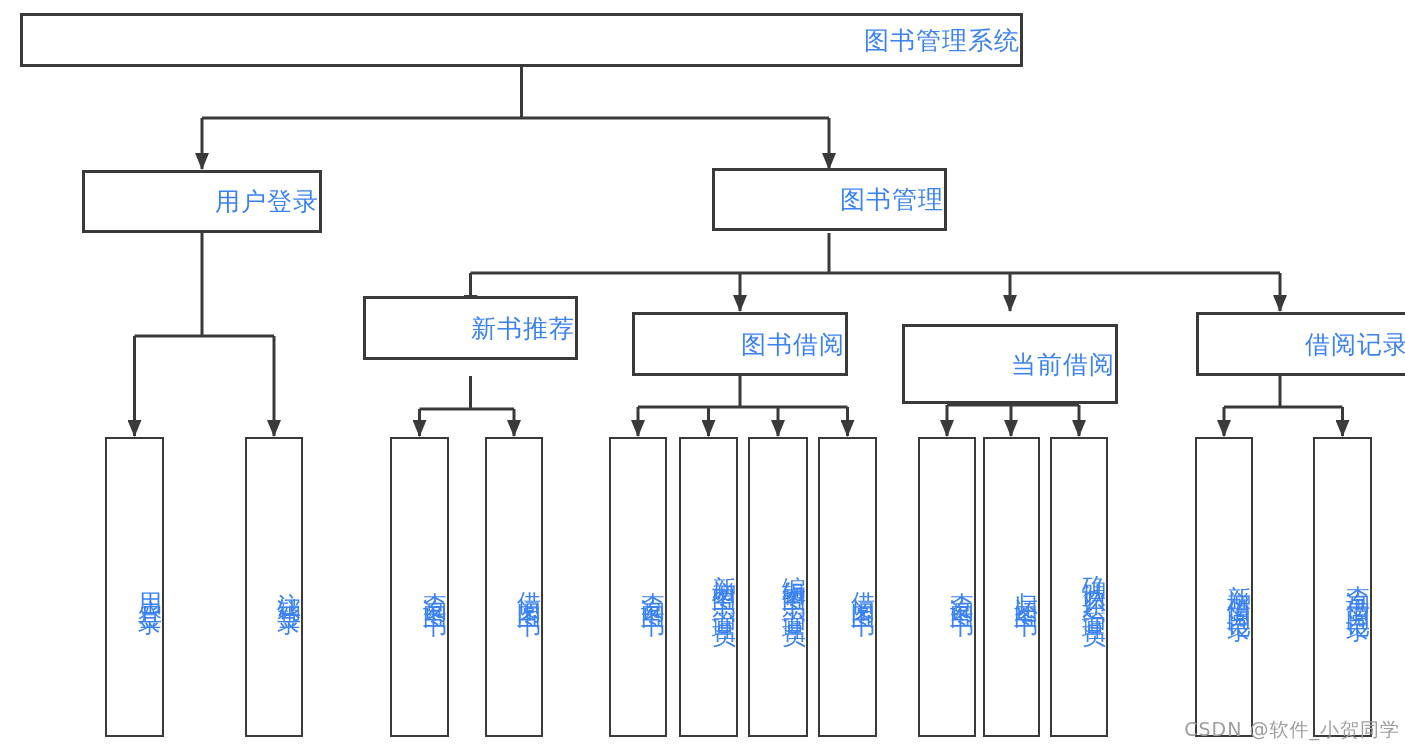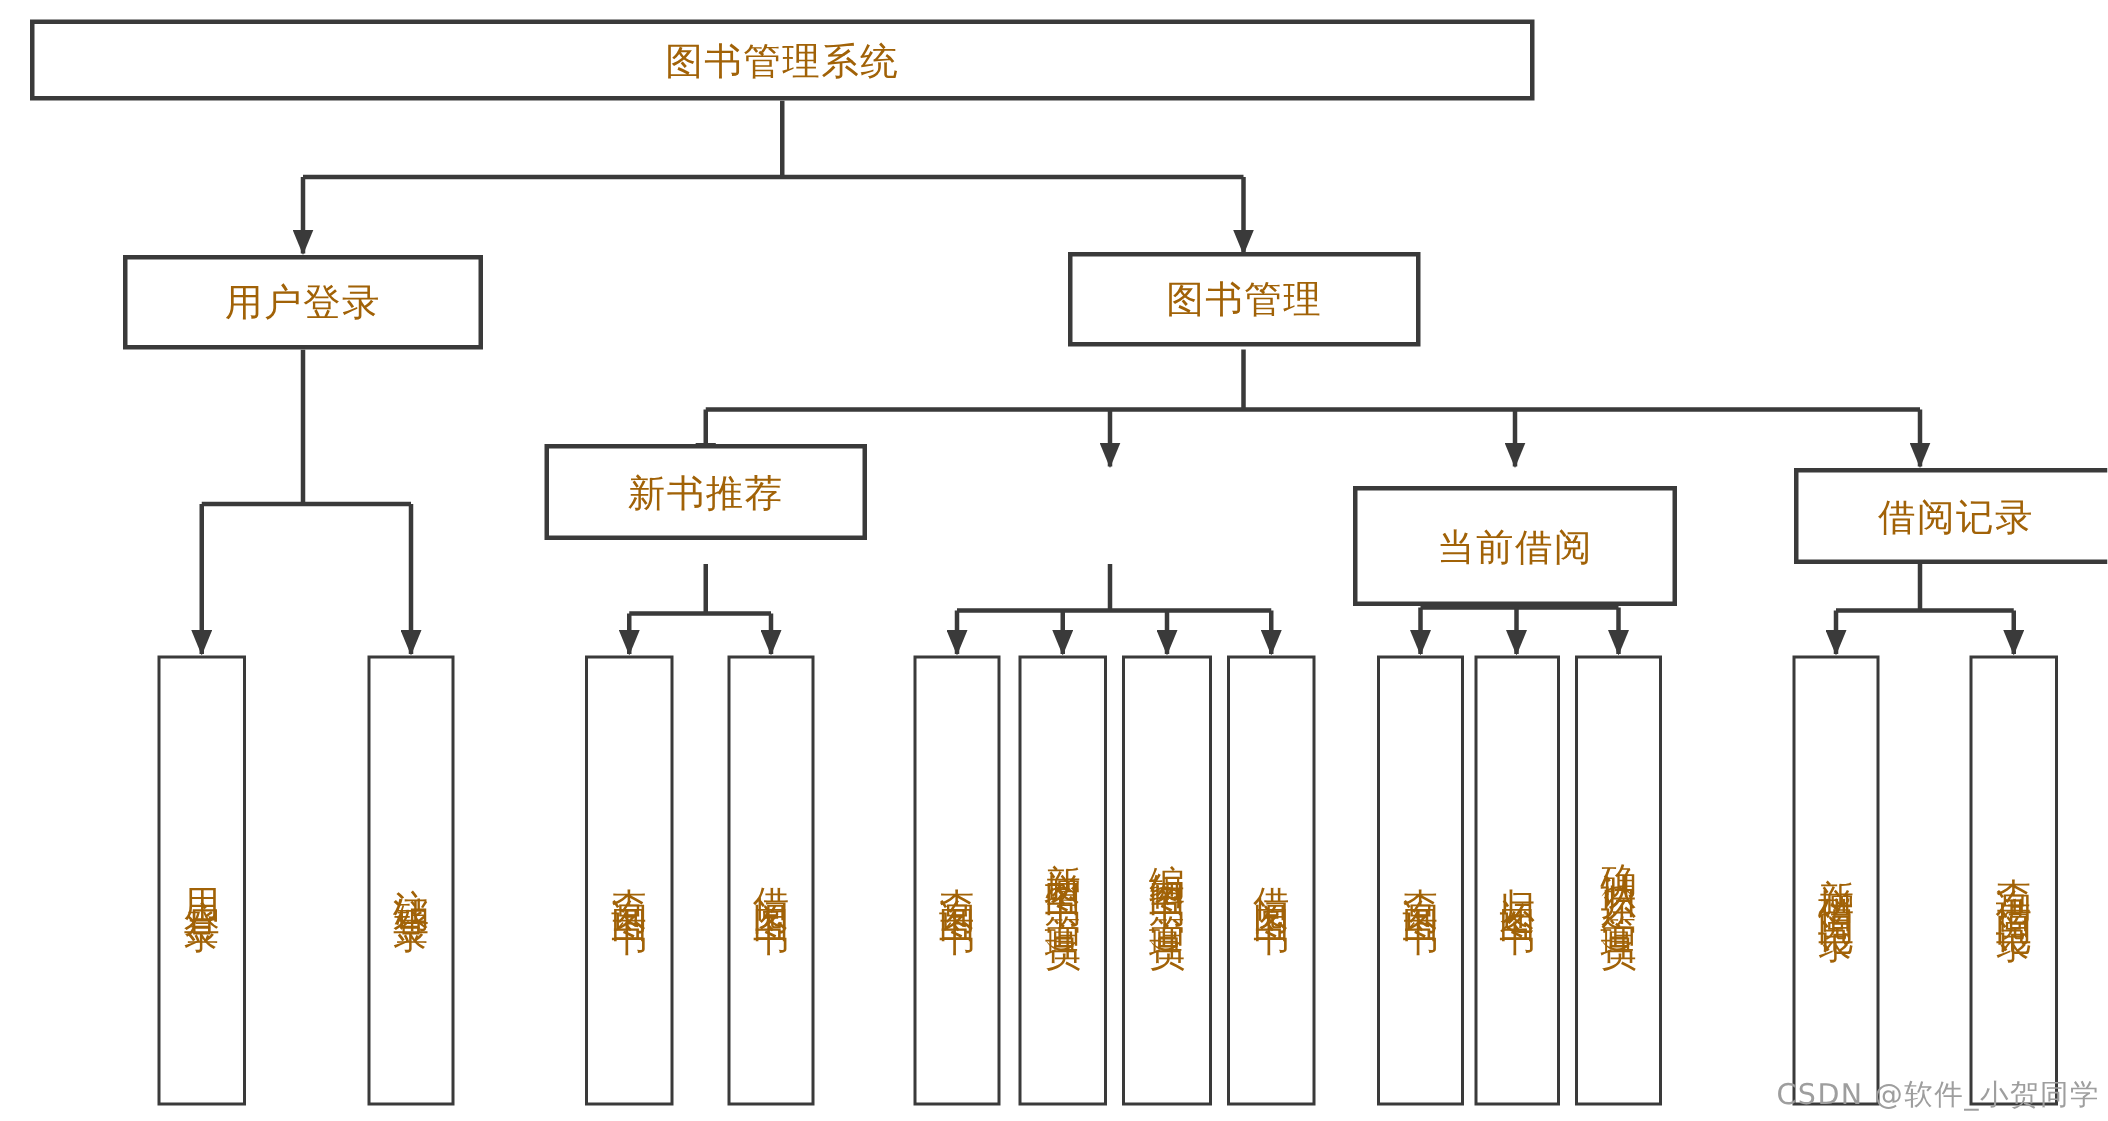--- a/index.html
+++ b/index.html
@@ -2,22 +2,22 @@
 <html><head>
 <meta charset="utf-8">
 <style>
   html,body{margin:0;padding:0;background:#ffffff;}
   .stage{
     position:relative;width:1405px;height:747px;background:#ffffff;overflow:hidden;
     font-family:"DejaVu Sans","Liberation Sans",sans-serif;
   }
   .box{
     position:absolute;box-sizing:border-box;background:#ffffff;
-    border:3px solid #3a3a3a;color:#a16207;
-    display:flex;align-items:center;justify-content:center;
+    border:3px solid #3a3a3a;color:#3b82f6;
+    display:flex;align-items:center;justify-content:flex-end;
   }
   .hbox{font-size:25px;letter-spacing:1px;white-space:nowrap;}
   .vbox{border-width:2px;font-size:24px;}
   .vbox .vtext{
     writing-mode:vertical-rl;letter-spacing:7px;line-height:1;white-space:nowrap;
   }
   svg.wires{position:absolute;left:0;top:0;width:1405px;height:747px;pointer-events:none;}
   svg.wires path, svg.wires line{stroke:#3a3a3a;stroke-width:3;fill:none;}
   svg.wires .ah{fill:#3a3a3a;stroke:none;}
   .watermark{
@@ -92,20 +92,23 @@
   <div class="box hbox" style="left:82px;top:170px;width:240px;height:63px;">
     <span>用户登录</span>
   </div>
   <div class="box hbox" style="left:712px;top:168px;width:235px;height:63px;">
     <span>图书管理</span>
   </div>
 
   <div class="box hbox" style="left:363px;top:296px;width:215px;height:64px;">
     <span>新书推荐</span>
   </div>
+  <div class="box hbox" style="left:632px;top:312px;width:216px;height:64px;">
+    <span>图书借阅</span>
+  </div>
   <div class="box hbox" style="left:902px;top:324px;width:216px;height:80px;">
     <span>当前借阅</span>
   </div>
   <div class="box hbox" style="left:1172px;top:312px;width:216px;height:64px;margin-left:24px;">
     <span>借阅记录</span>
   </div>
 
   <div class="box vbox" style="left:105px;top:437px;width:59px;height:300px;">
     <span class="vtext">用户登录</span>
   </div>

